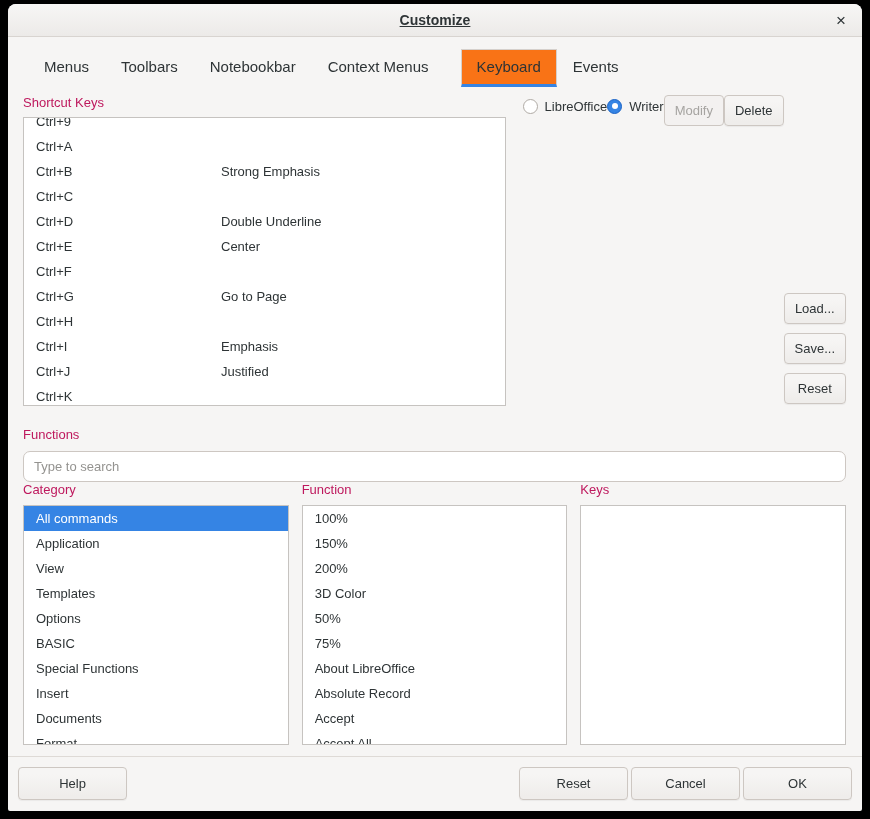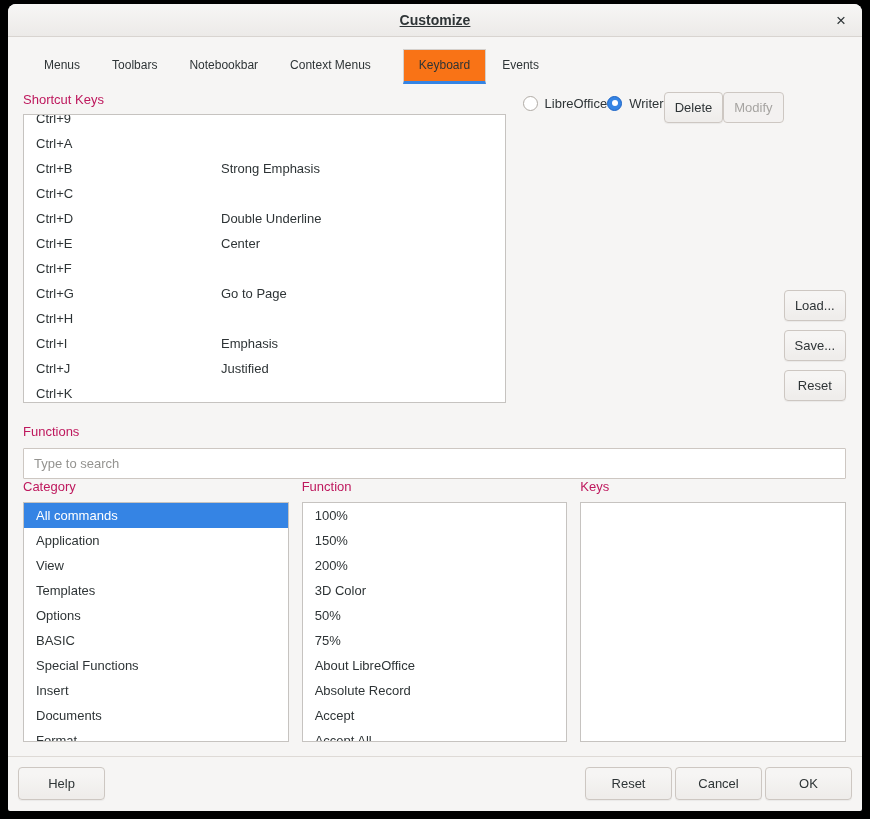--- a/index.html
+++ b/index.html
@@ -25,21 +25,21 @@
   .titlebar .title { font-weight:bold; font-size:14px; color:#2e3436;text-decoration:underline; }
   .close-btn {
     position:absolute; right:9px; top:50%; transform:translateY(-50%);
     width:24px; height:24px; border-radius:50%;
     display:flex; align-items:center; justify-content:center;
     font-size:17px; line-height:1; color:#2e3436; cursor:pointer;
   }
   
   .tabbar { display:flex; align-items:flex-end; padding:12px 20px 0 20px; flex:0 0 auto; }
   .tab {
-    padding:8px 15px 9px; font-size:12px; color:#2e3436; cursor:pointer;
+    padding:8px 15px 9px; font-size:15px; color:#2e3436; cursor:pointer;
     border:1px solid transparent; border-bottom:3px solid transparent;
     white-space:nowrap;
   }
   .tab.active {
     background:#f97316; border:1px solid #d5d0cc;
     border-bottom:3px solid #3584e4;
     margin-left:16px;
   }
   
   .content { flex:1 1 auto; padding:8px 16px 0 15px; display:flex; flex-direction:column; min-height:0; }
@@ -78,42 +78,42 @@
     color:#2e3436; font-size:13px; font-family:inherit; cursor:pointer;
     white-space:nowrap;
   }
   .btn.disabled { color:#a6a4a1; background:#f3f1f0; box-shadow:none; cursor:default; }
   .shortcut-right .btn { width:100%; margin-bottom:9px; }
   .btn-group-bottom { margin-top:auto; display:flex; flex-direction:column; }
   .btn-group-bottom .btn:last-child { margin-bottom:2px; }
   
   .functions-label { margin-top:21px; margin-bottom:9px; }
   .search-input {
-    width:100%; height:31px; border:1px solid #cdc7c2; border-radius:1px;
+    width:100%; height:31px; border:1px solid #cdc7c2; border-radius:7px;
     background:#fff; padding:0 10px; font-size:13px; color:#2e3436;
     font-family:inherit; outline:none;
   }
   .search-input::placeholder { color:#949390; }
   .cols-headers { display:flex; gap:13px; margin-bottom:8px; }
   .cols-headers .section-label { flex:1 1 0; }
   .cols { display:flex; gap:13px; flex:0 0 auto; }
   .col-listbox { flex:1 1 0; height:240px; }
   .list-item {
     height:25px; line-height:25px; padding-left:12px; font-size:13px;
     white-space:nowrap; overflow:hidden; cursor:pointer;
   }
   .list-item.selected { background:#3584e4; color:#fff; }
   
   .footer {
     margin-top:auto; flex:0 0 auto;
     border-top:1px solid #dedad6;
     padding:10px 10px 11px 10px;
     display:flex; align-items:center;
   }
-  .footer .btn { width:87px; height:33px; }
+  .footer .btn { width:109px; height:33px; }
   .footer-right { margin-left:auto; display:flex; gap:3px; }
 </style>
 </head>
 <body>
 
 <div class="dialog">
 
   <div class="titlebar">
     <span class="title">Customize</span>
     <span class="close-btn">×</span>
@@ -201,22 +201,22 @@
 
       <div class="shortcut-right">
         <div class="radio-row">
           <span class="radio"></span>
           <span>LibreOffice</span>
         </div>
         <div class="radio-row">
           <span class="radio checked"></span>
           <span>Writer</span>
         </div>
+        <button class="btn disabled">Modify</button>
         <button class="btn">Delete</button>
-        <button class="btn disabled">Modify</button>
         <div class="btn-group-bottom">
           <button class="btn">Load...</button>
           <button class="btn">Save...</button>
           <button class="btn">Reset</button>
         </div>
       </div>
     </div>
 
     <div class="section-label functions-label">Functions</div>
 

